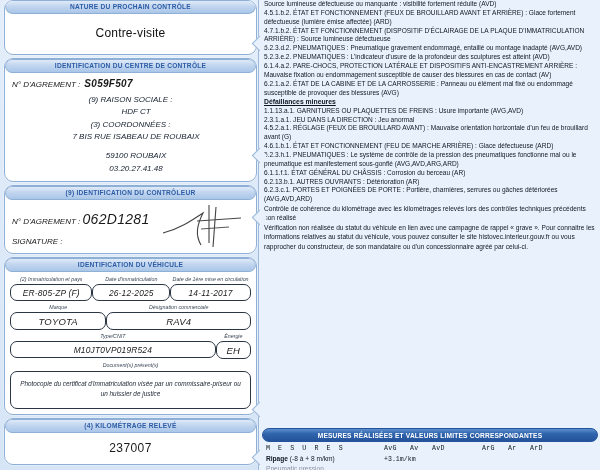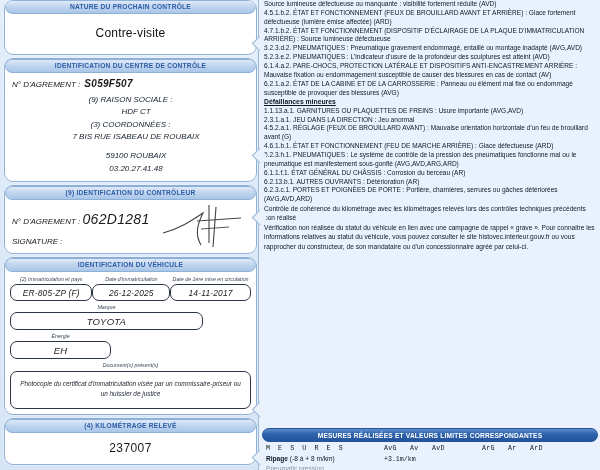--- a/index.html
+++ b/index.html
@@ -212,24 +212,32 @@
             <div class="vlabel">Date de 1ère mise en circulation</div>
             <div class="vbox sm">14-11-2017</div>
           </div>
         </div>
 
         <div class="vrow">
           <div class="vcell" style="flex:.8;">
             <div class="vlabel">Marque</div>
             <div class="vbox">TOYOTA</div>
           </div>
+          <div class="vcell" style="flex:1.2;">
+            <div class="vlabel">Désignation commerciale</div>
+            <div class="vbox">RAV4</div>
+          </div>
         </div>
 
 
         <div class="vrow">
+          <div class="vcell" style="flex:2.45;">
+            <div class="vlabel">Type/CNIT</div>
+            <div class="vbox sm">M10JT0VP019R524</div>
+          </div>
           <div class="vcell" style="flex:.42;">
             <div class="vlabel">Énergie</div>
             <div class="vbox">EH</div>
           </div>
         </div>
 
         <div class="vlabel" style="text-align:center;margin-top:2px;">Document(s) présent(s)</div>
         <div class="docbox">Photocopie du certificat d'immatriculation visée par un commissaire-priseur ou un huissier de justice</div>
       </div>
     </div>

